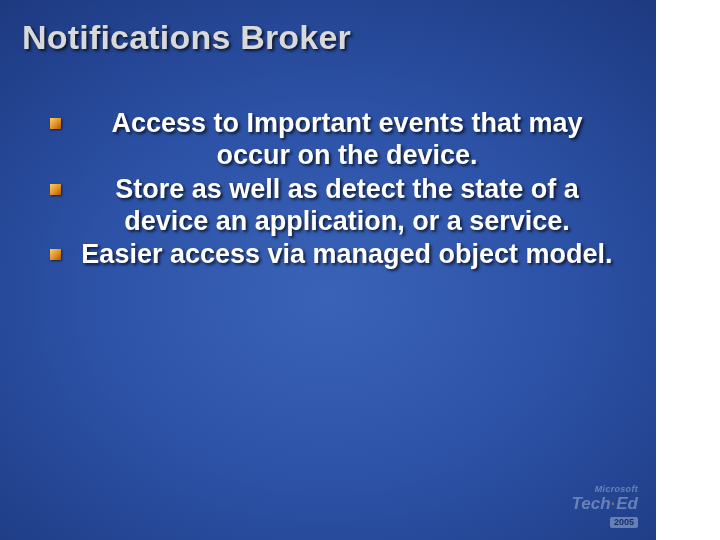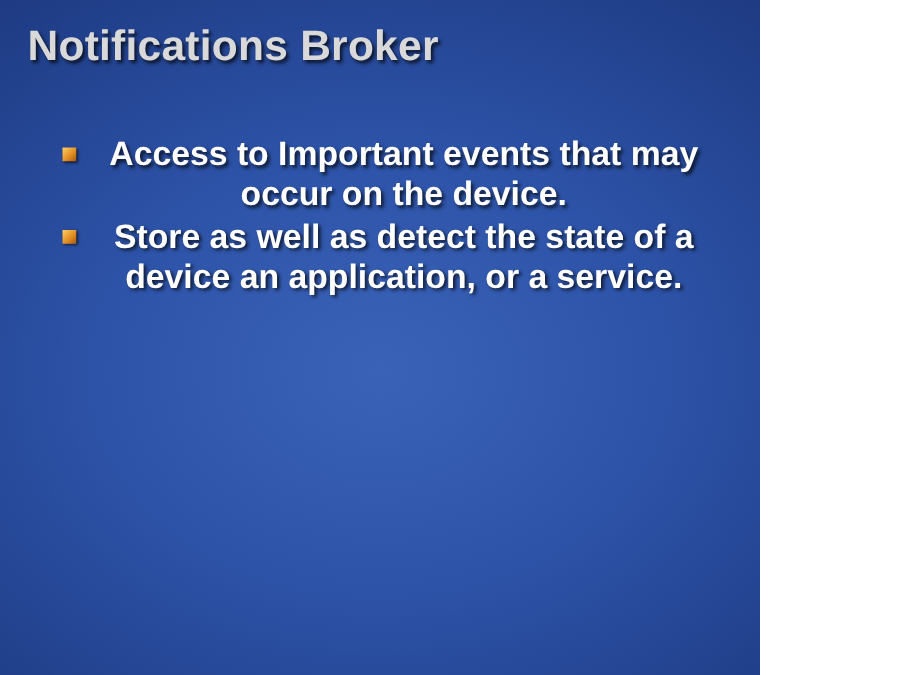--- a/index.html
+++ b/index.html
@@ -5,21 +5,21 @@
   html, body {
     margin: 0;
     padding: 0;
     width: 720px;
     height: 540px;
     overflow: hidden;
     font-family: Arial, "Helvetica Neue", Helvetica, sans-serif;
   }
   .slide {
     position: relative;
-    width: 608px;
+    width: 656px;
     height: 540px;
     background:
       radial-gradient(ellipse 900px 700px at 50% 55%,
         #3a63b8 0%,
         #2d53a8 25%,
         #203e88 50%,
         #142a66 75%,
         #0b1a44 100%);
     box-sizing: border-box;
   }
@@ -108,17 +108,23 @@
 <body>
 
 <div class="slide">
 
   <div class="title">Notifications Broker</div>
 
   <div class="body">
     <ul class="bullets">
       <li>Access to Important events that may occur on the device.</li>
       <li>Store as well as detect the state of a device an application, or a service.</li>
+      <li>Easier access via managed object model.</li>
     </ul>
   </div>
 
+  <div class="logo">
+    <span class="ms">Microsoft</span>
+    <span class="teched">Tech<span class="dot">·</span>Ed</span>
+    <span class="year">2005</span>
+  </div>
 
 </div>
 
 </body></html>

